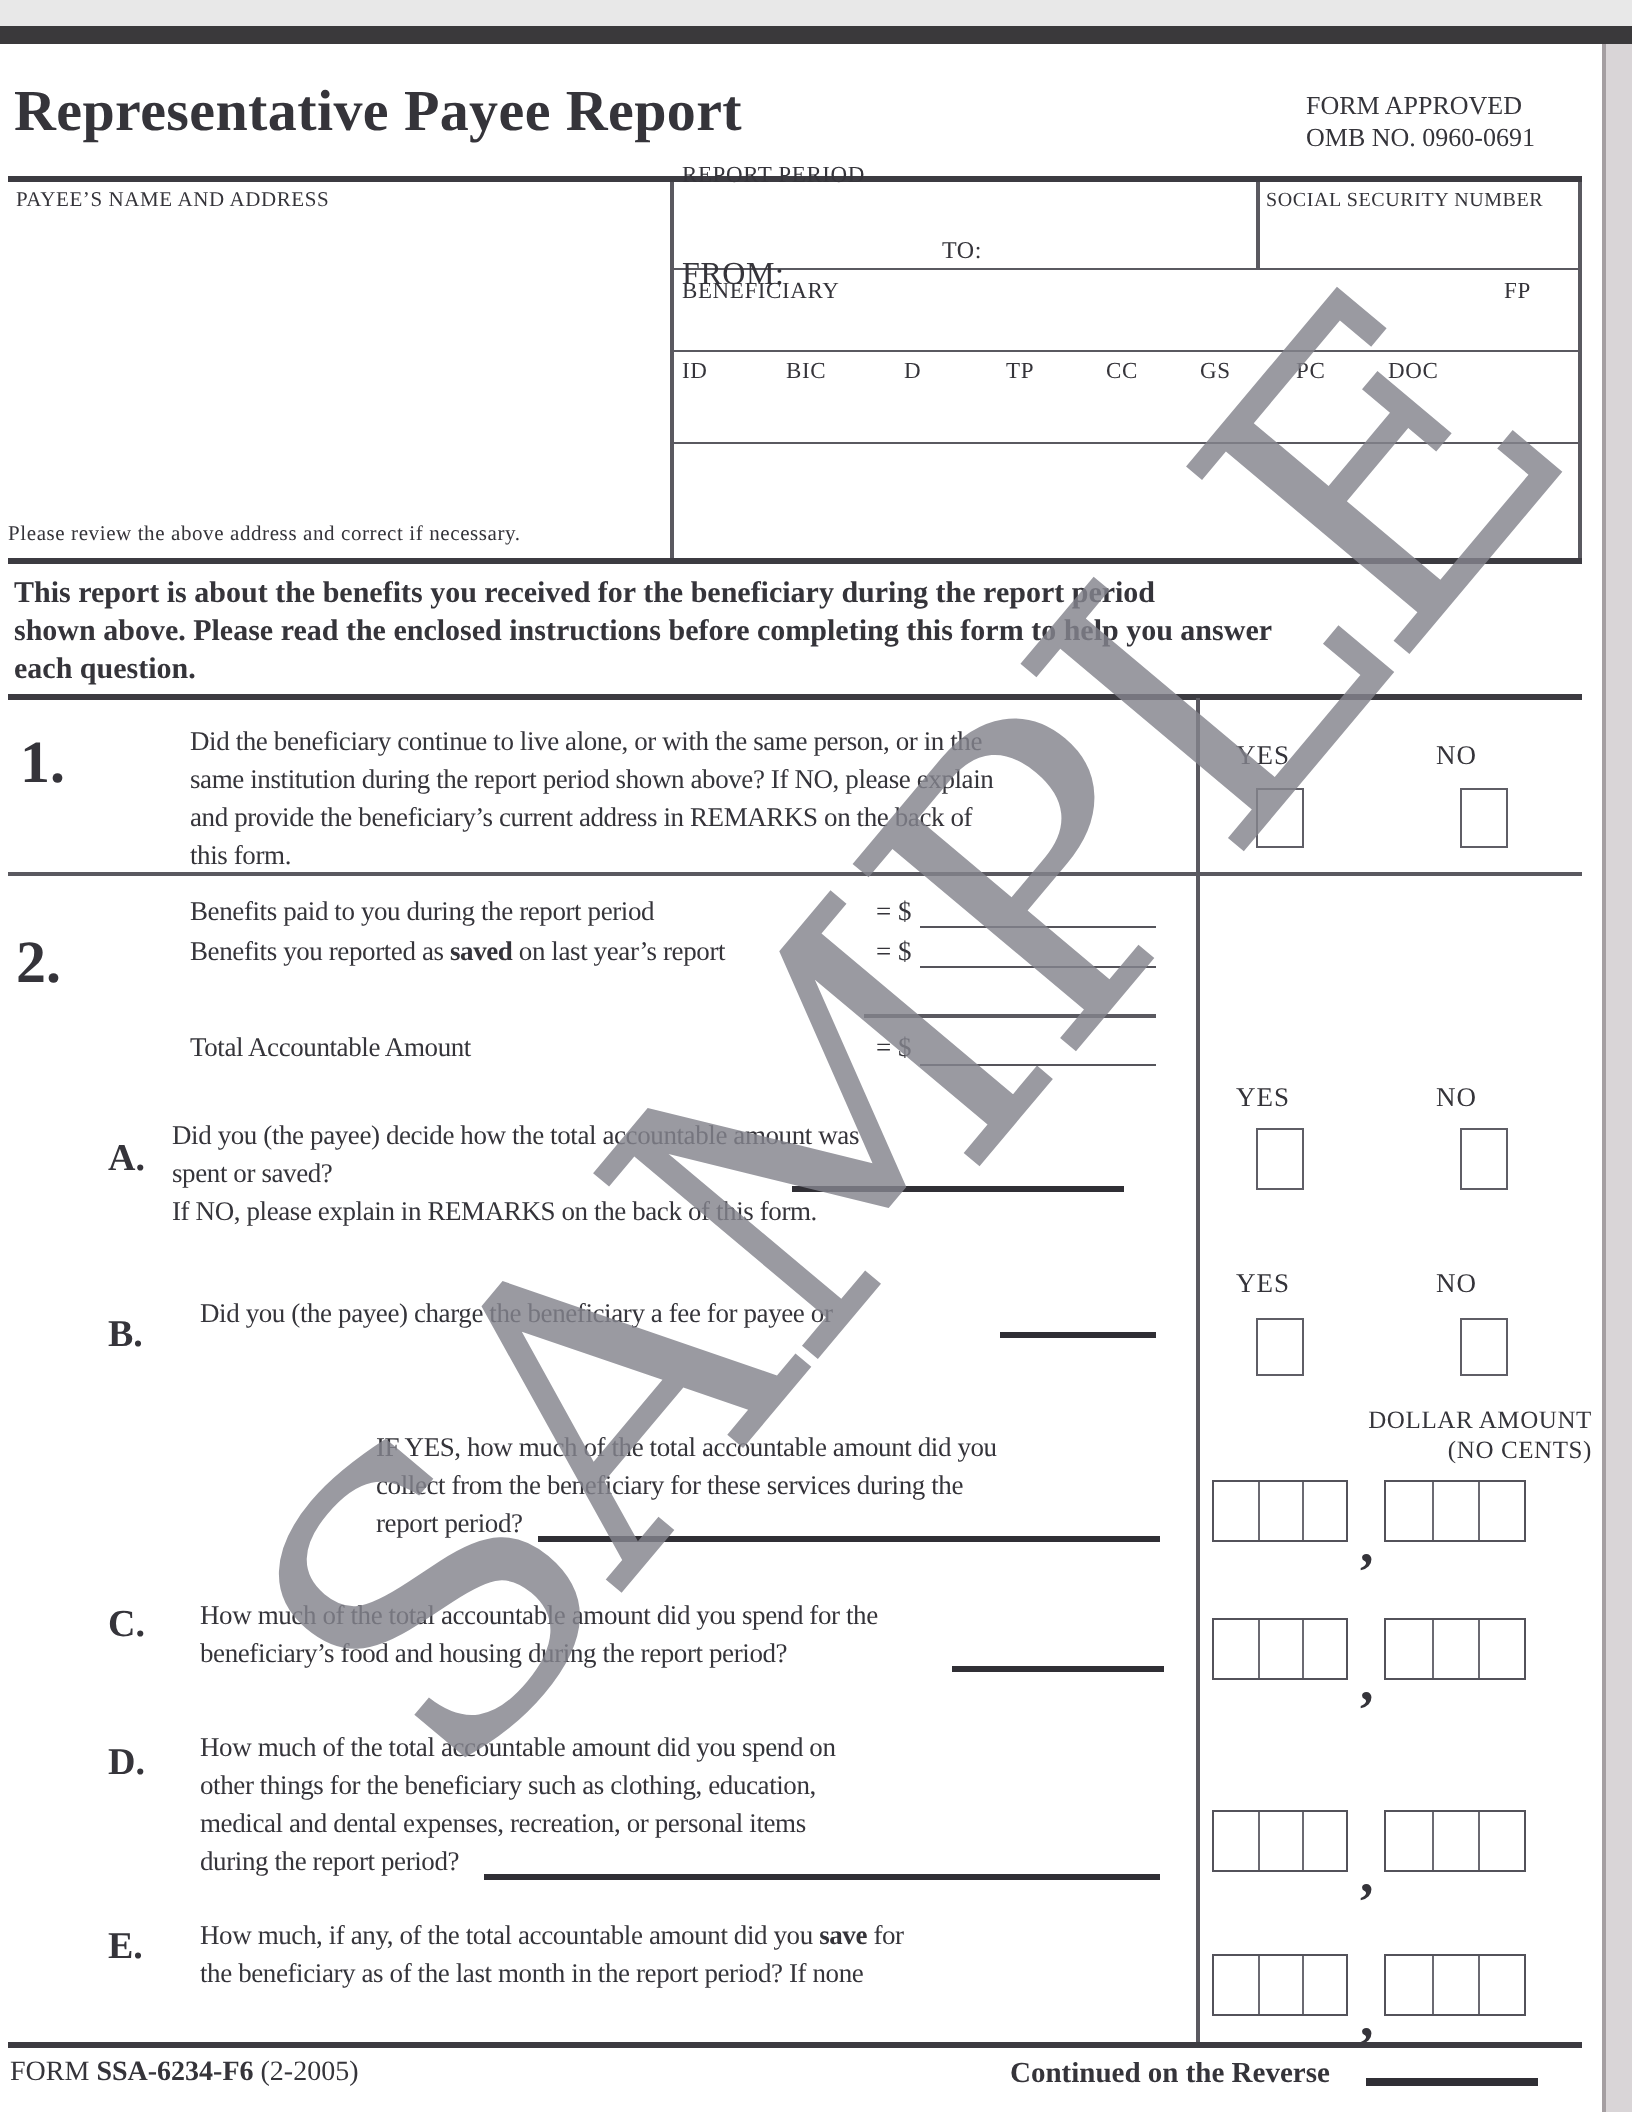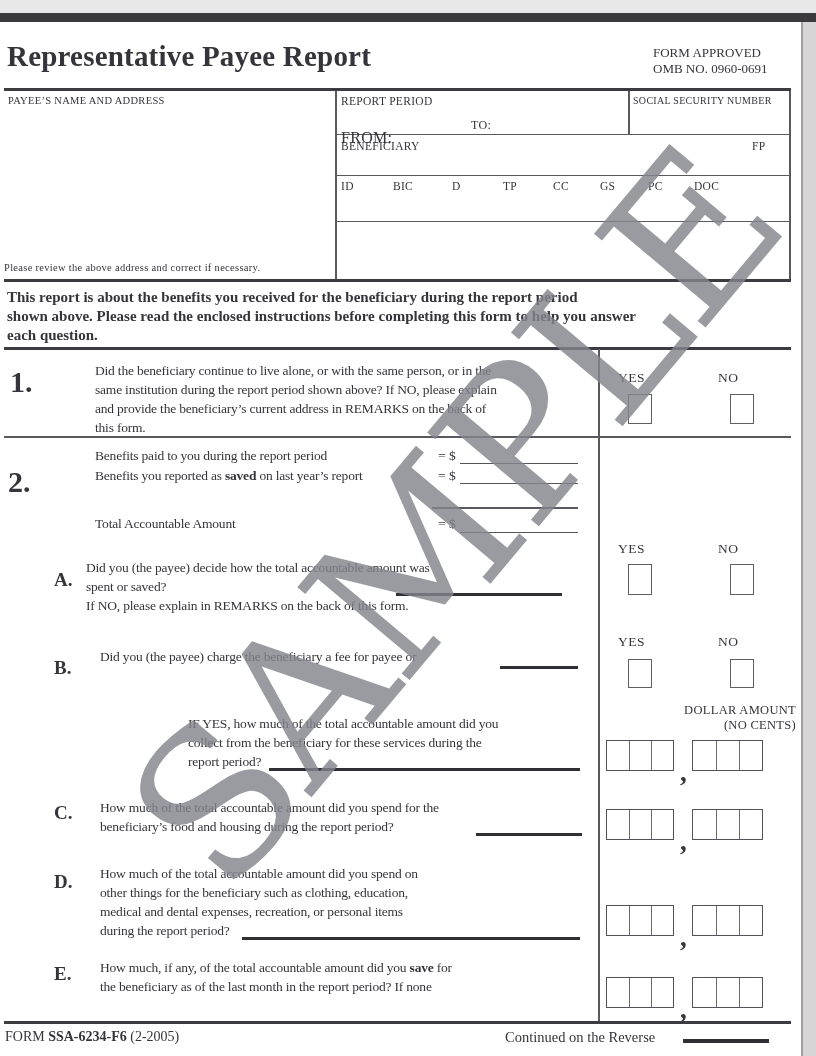--- a/index.html
+++ b/index.html
@@ -52,21 +52,21 @@
   #dollar-hdr { position:absolute; left:600px; top:690px; width:196px; text-align:right; font-size:12.5px; line-height:15px; letter-spacing:0.3px; }
   .drow { position:absolute; left:606px; display:flex; align-items:flex-end; }
   .dgrp { display:flex; border:1.6px solid #53525a; height:31px; background:rgba(255,255,255,0.4); }
   .dcell { width:22px; border-left:1.2px solid #6b6a72; }
   .dcell:first-child { border-left:none; }
   .dgrp.units .dcell { width:23px; }
   .dcomma { font-size:27px; font-weight:bold; line-height:12px; margin:0 5px 0 6px; transform:translateY(7px); }
 
   
   #footer-form { position:absolute; left:5px; top:1016px; font-size:14px; }
-  #continued { position:absolute; left:505px; top:1016px; font-size:14.5px; font-weight:normal; }
+  #continued { position:absolute; left:505px; top:1016px; font-size:14.5px; font-weight:bold; }
 
   
   #watermark {
     position:absolute; left:455px; top:505px; z-index:5; pointer-events:none;
     transform:translate(-50%,-50%) rotate(-50deg);
     font-family:"DejaVu Serif", serif; font-size:200px; letter-spacing:-4px;
     color:#84848d; opacity:0.82; white-space:nowrap;
   }
 </style>
 </head>
@@ -82,21 +82,21 @@
   <div class="rule" style="left:4px;top:75px;width:787px;height:3px"></div>
 
   <div class="thin" style="left:335px;top:78px;width:1.5px;height:190px"></div>
   <div class="thin" style="left:628px;top:78px;width:1.5px;height:44px"></div>
   <div class="thin" style="left:789px;top:78px;width:1.5px;height:190px"></div>
   <div class="thin" style="left:335px;top:121px;width:455px;height:1.2px"></div>
   <div class="thin" style="left:335px;top:162px;width:455px;height:1.2px"></div>
   <div class="thin" style="left:335px;top:208px;width:455px;height:1.2px"></div>
 
   <div class="lbl" style="left:8px;top:82px">PAYEE’S NAME AND ADDRESS</div>
-  <div class="lbl2" style="left:341px;top:82px">REPORT PERIOD</div>
+  <div class="lbl2" style="left:341px;top:69px">REPORT PERIOD</div>
   <div class="lbl2" style="left:341px;top:116px;font-size:16px">FROM:</div>
   <div class="lbl2" style="left:471px;top:105px;font-size:12px">TO:</div>
   <div class="lbl" style="left:633px;top:82px;font-size:10px">SOCIAL SECURITY NUMBER</div>
   <div class="lbl2" style="left:341px;top:127px">BENEFICIARY</div>
   <div class="lbl2" style="left:752px;top:127px">FP</div>
 
   <div class="crow" style="left:341px;top:167px;width:440px">
     <span class="cA">ID</span>
     <span class="cB">BIC</span>
     <span class="cC">D</span>

